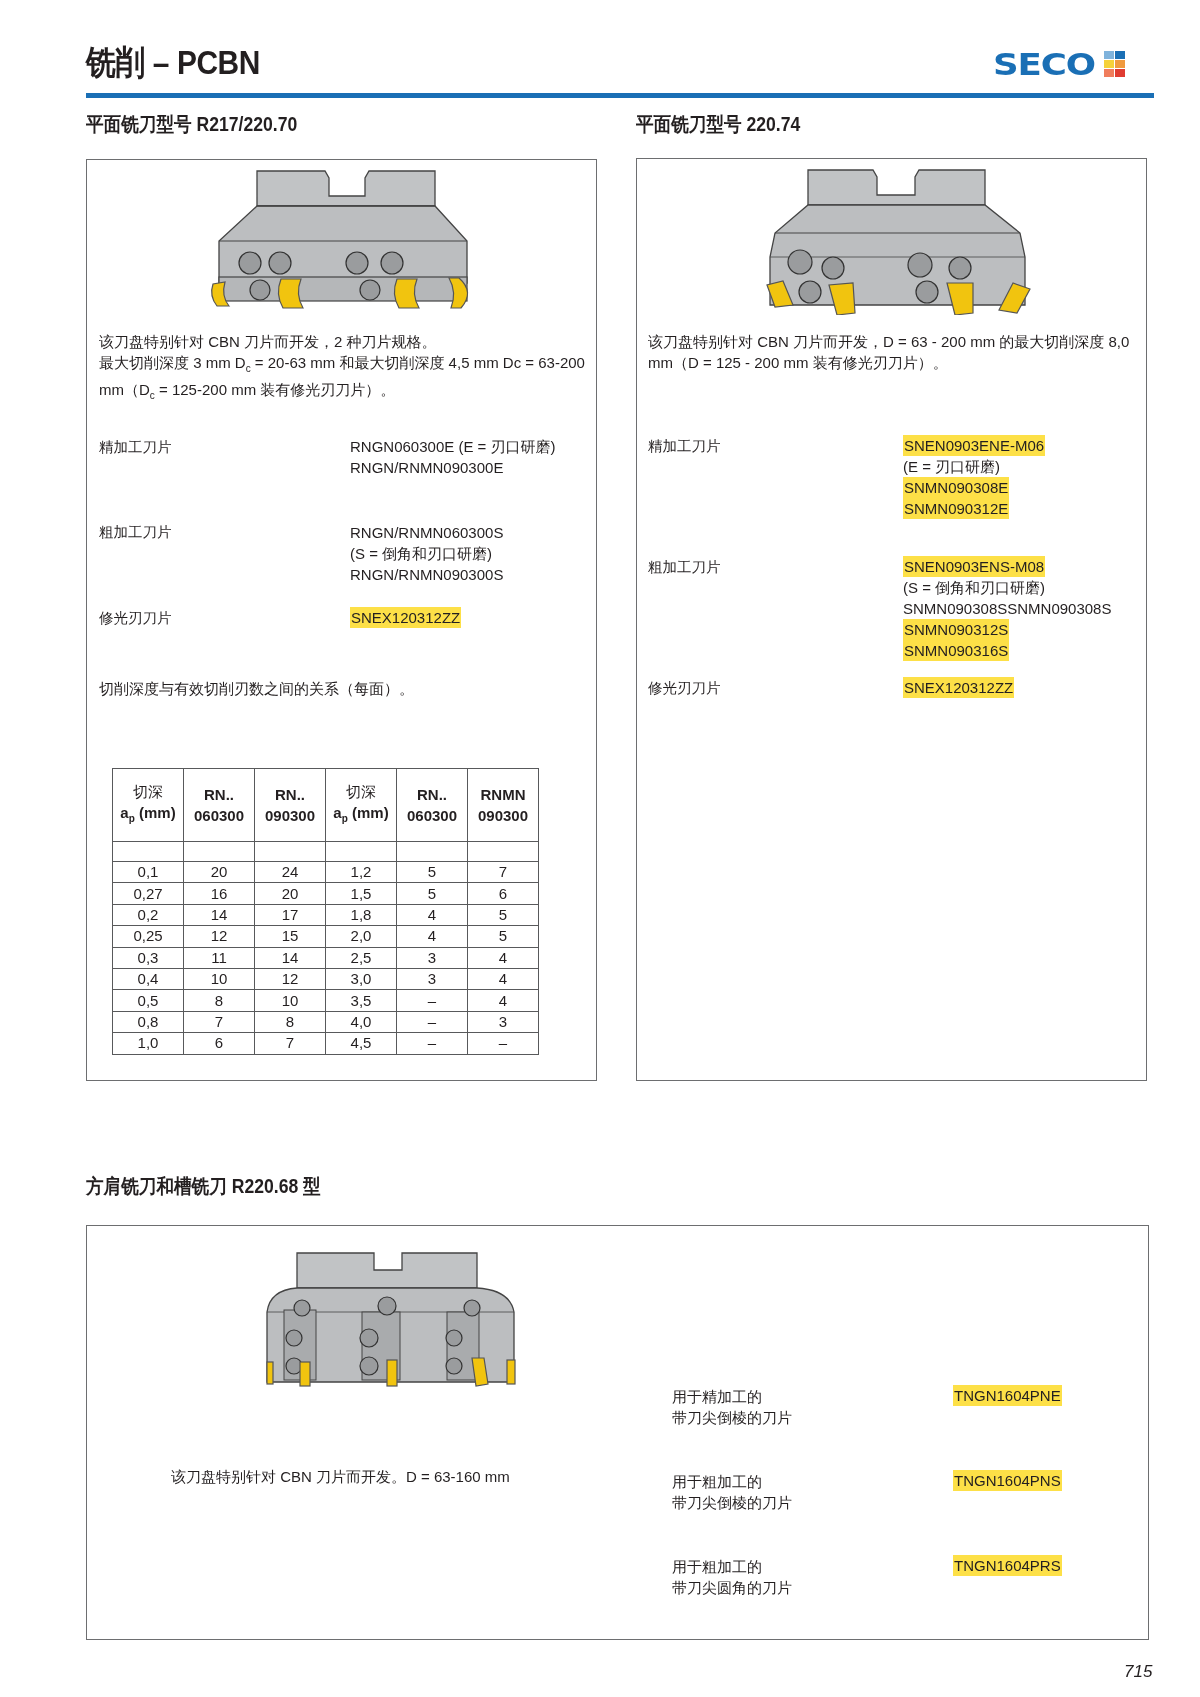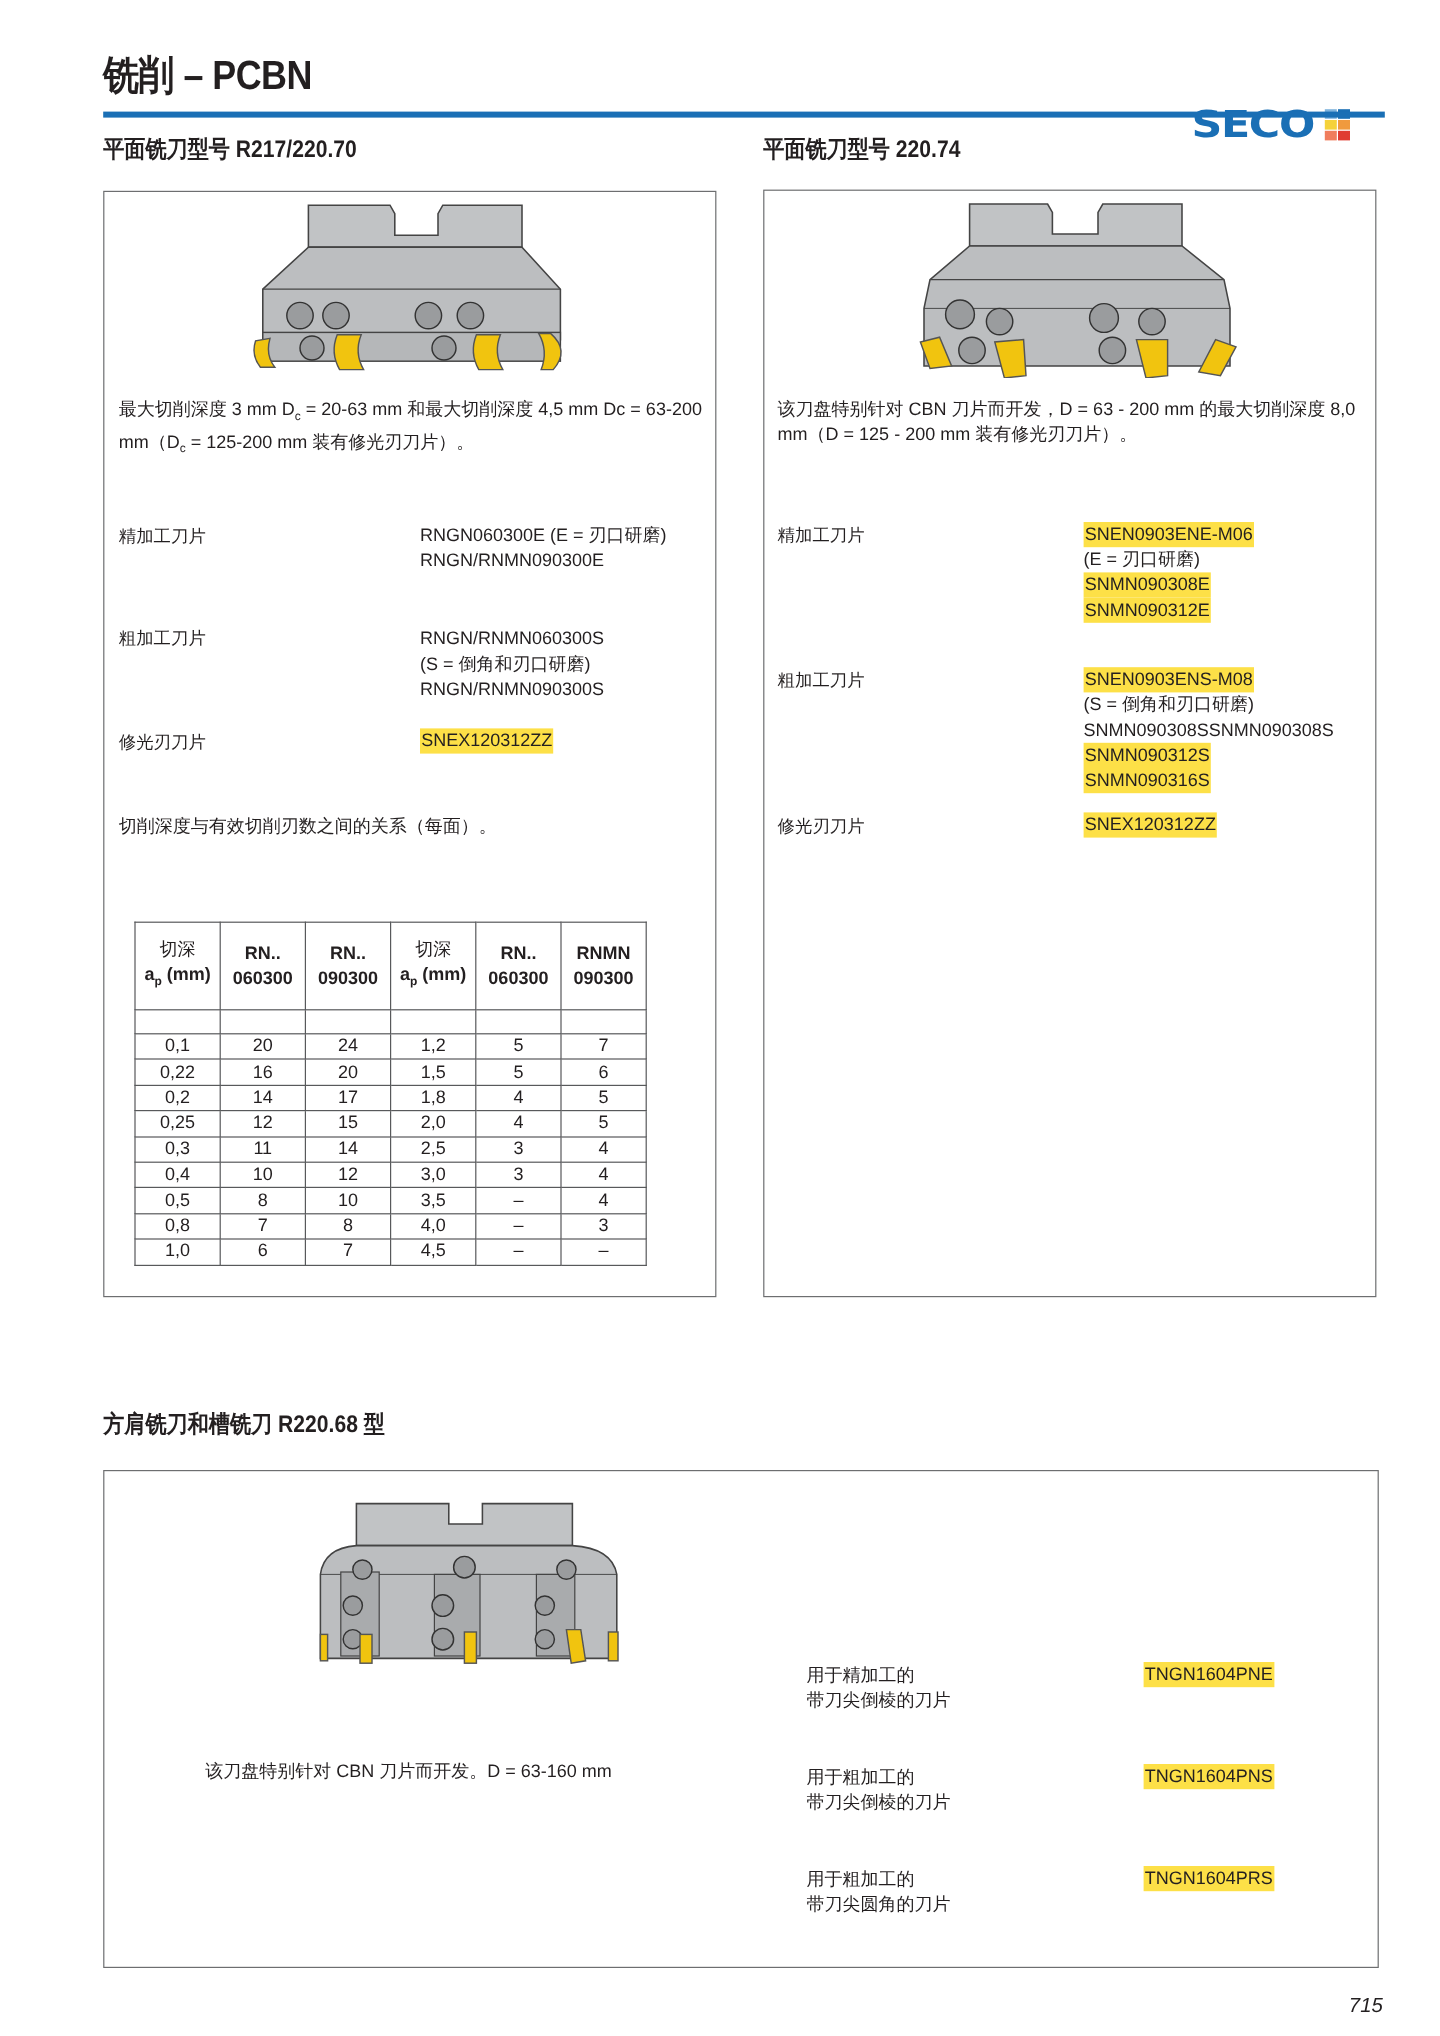--- a/index.html
+++ b/index.html
@@ -1,20 +1,20 @@
 <!DOCTYPE html>
 <html><head>
 <meta charset="utf-8">
 <style>
   * { box-sizing: border-box; margin: 0; padding: 0; }
   html, body { width: 1200px; height: 1697px; background: #ffffff; }
   body { position: relative; font-family: "Liberation Sans", "DejaVu Sans", sans-serif; color: #231f20; }
 
   .page-title { position: absolute; left: 86px; top: 40px; font-size: 34px; font-weight: bold; letter-spacing: -0.5px; color: #231f20; transform: scaleX(0.88); transform-origin: left; }
-  .logo { position: absolute; left: 993px; top: 46px; display: flex; align-items: center; margin-top: 40px; }
+  .logo { position: absolute; left: 993px; top: 46px; display: flex; align-items: center; }
   .logo-text { font-family: "DejaVu Sans", sans-serif; font-weight: bold; font-size: 31px; color: #1a6fb5; letter-spacing: -1px; transform: scaleX(1.15); transform-origin: left; }
   .logo-mark { margin-left: 22px; width: 21px; height: 26px; display: grid; grid-template-columns: 1fr 1fr; grid-template-rows: 1fr 1fr 1fr; gap: 1px; }
   .logo-mark span { display: block; }
 
   .rule { position: absolute; left: 86px; top: 93px; width: 1068px; height: 5px; background: #1a6fb5; }
 
   .section-title { position: absolute; font-size: 20px; font-weight: bold; color: #231f20; transform: scaleX(0.88); transform-origin: left; }
 
   .box { position: absolute; border: 1.5px solid #6d6e70; background: #fff; }
 
@@ -76,20 +76,21 @@
   </g>
   <g fill="#f1c40f" stroke="#555" stroke-width="1.2">
     <path d="M8 118 Q4 130 12 140 L24 140 Q16 130 20 116 Z"></path>
     <path d="M76 113 Q70 128 78 142 L98 142 Q90 128 96 113 Z"></path>
     <path d="M192 113 Q186 128 194 142 L214 142 Q206 128 212 113 Z"></path>
     <path d="M254 112 Q270 126 256 142 L246 142 Q252 126 244 112 Z"></path>
   </g>
 </svg>
 
 <div class="body-text" style="left:99px; top:331px; width:490px;">
+  <div>该刀盘特别针对 CBN 刀片而开发，2 种刀片规格。</div>
   <div><span>最大切削深度 3 mm D</span><sub>c</sub><span> = 20-63 mm 和最大切削深度 4,5 mm Dc = 63-200</span></div>
   <div><span>mm（D</span><sub>c</sub><span> = 125-200 mm 装有修光刃刀片）。</span></div>
 </div>
 
 <div class="label" style="left:99px; top:438px;">精加工刀片</div>
 <div class="code-list" style="left:350px; top:436px;">
   <div>RNGN060300E (E = 刃口研磨)</div>
   <div>RNGN/RNMN090300E</div>
 </div>
 
@@ -147,21 +148,21 @@
   <tbody class="data" id="table-body">
       <tr>
         <td>0,1</td>
         <td>20</td>
         <td>24</td>
         <td>1,2</td>
         <td>5</td>
         <td>7</td>
       </tr>
       <tr>
-        <td>0,22</td>
+        <td>0,27</td>
         <td>16</td>
         <td>20</td>
         <td>1,5</td>
         <td>5</td>
         <td>6</td>
       </tr>
       <tr>
         <td>0,2</td>
         <td>14</td>
         <td>17</td>

